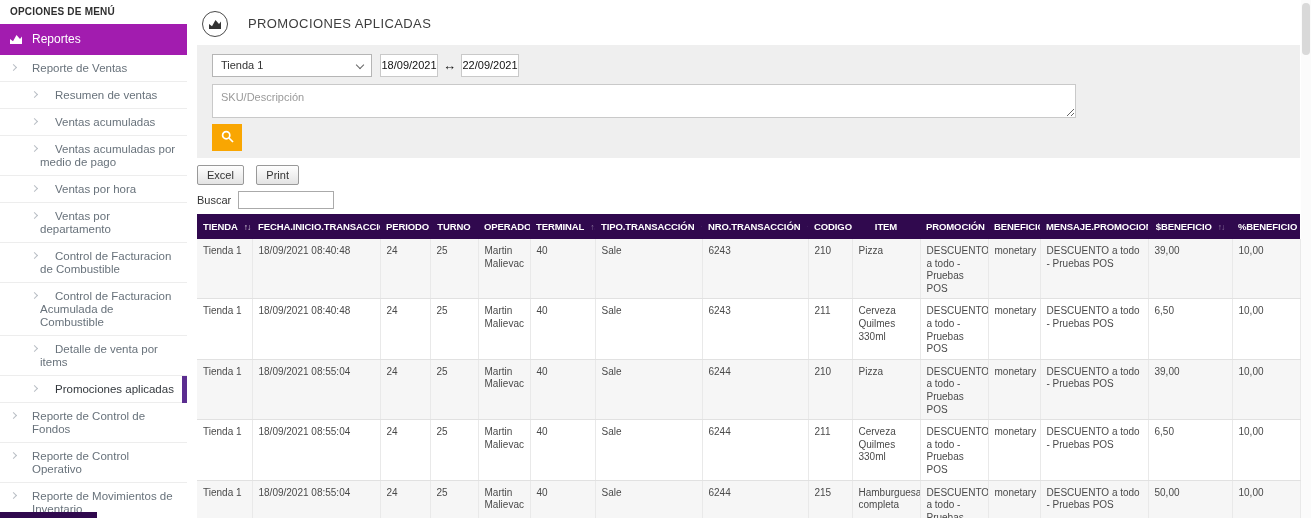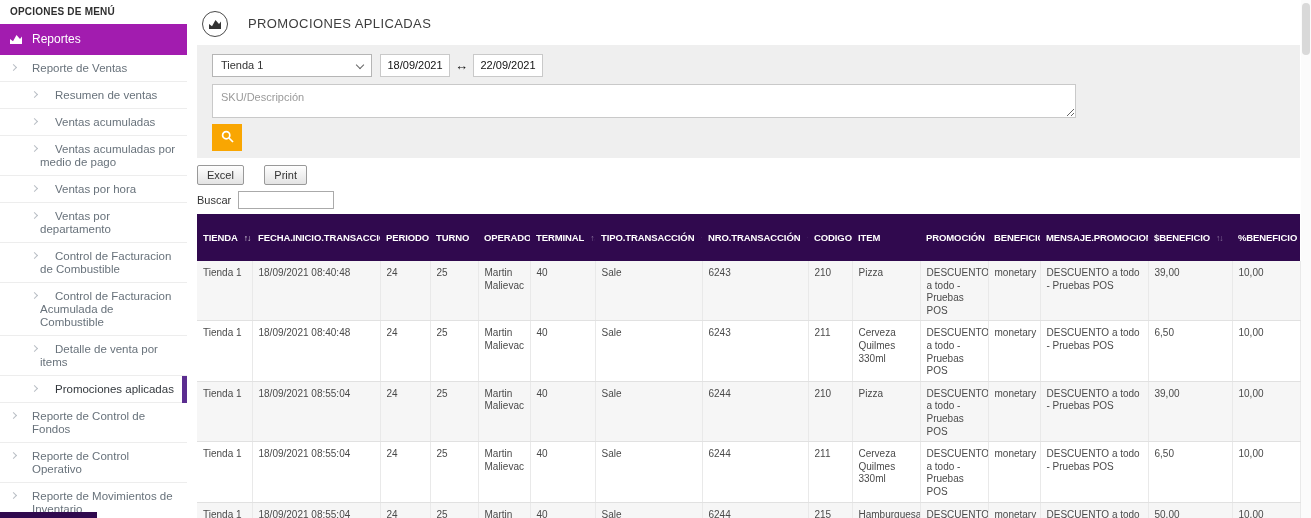--- a/index.html
+++ b/index.html
@@ -39,41 +39,41 @@
     display:flex; align-items:center; justify-content:center; color:#333; margin-left:5px; }
   .page-title { margin-left:20px; font-size:13px; color:#3d3d3d; letter-spacing:.4px; }
 
   .filter-panel { margin-top:7px; background:#efefef; height:113px; padding:7px 15px; position:relative; }
   .filter-row1 { display:flex; align-items:center; height:24px; margin-top:1px; }
   .select-wrap { position:relative; width:160px; height:23px; }
   .select-wrap select { width:160px; height:23px; border:1px solid #b5b5b5; background:#fff;
     font-size:11px; color:#333; padding:0 20px 0 8px; appearance:none; -webkit-appearance:none;
     border-radius:0; font-family:inherit; }
   .select-wrap .chev-down { right:9px; top:8px; border-color:#666; }
-  .date-input { width:70px; height:23px; border:1px solid #c9c9c9; font-size:11px; color:#111;
+  .date-input { width:58px; height:23px; border:1px solid #c9c9c9; font-size:11px; color:#111;
     text-align:center; margin-left:8px; font-family:inherit; }
   .range-arrow { margin-left:5px; margin-right:-3px; font-size:13px; font-weight:700; color:#111; }
   .sku-textarea { display:block; margin-top:7px; width:864px; height:34px; border:1px solid #c9c9c9;
     font-size:11px; color:#333; padding:6px 8px; resize:both; font-family:inherit; background:#fff; }
   .sku-textarea::placeholder { color:#9a9a9a; }
   .search-btn { margin-top:6px; width:30px; height:27px; background:#f9a602; border:none;
     display:flex; align-items:center; justify-content:center; cursor:pointer; color:#fff; }
 
   .export-row { margin-top:7px; height:21px; }
   .btn { display:inline-block; padding:3px 9px; font-size:11px; color:#333;
     border:1px solid #999; border-radius:2px; background:linear-gradient(#fefefe,#e3e3e3);
-    margin-right:16px; cursor:pointer; font-family:inherit; }
+    margin-right:8px; cursor:pointer; font-family:inherit; }
   .search-row { margin-top:4px; height:20px; display:flex; align-items:center; font-size:11px; color:#333; }
   .search-row input { margin-left:7px; width:96px; height:18px; border:1px solid #aaa;
     font-size:11px; padding:0 4px; font-family:inherit; }
 
   
   table.grid { margin-top:4px; width:1103px; border-collapse:collapse; table-layout:fixed; }
-  table.grid th { background:#30094e; color:#fff; font-size:9.5px; font-weight:700; text-align:left;
-    padding:18px 6px; white-space:nowrap; overflow:hidden; letter-spacing:-.1px; }
+  table.grid th { background:#30094e; color:#fff; font-size:9.5px; font-weight:700; text-align:center;
+    padding:7px 6px; white-space:nowrap; overflow:hidden; letter-spacing:-.1px; }
   table.grid th .sort { opacity:.4; margin-left:6px; font-size:8.5px; letter-spacing:-1px; }
   table.grid th .sort.on { opacity:.8; }
   table.grid td { font-size:10px; color:#4a4a4a; padding:6px 6px 3px 6px; line-height:12.6px;
     vertical-align:top; border-bottom:1px solid #e1e1e1; border-right:1px solid #e9e9e9;
     overflow:hidden; }
   table.grid td.num { text-align:left; padding-right:16px; }
   table.grid tr.odd  { background:#f6f6f6; }
   table.grid tr.even { background:#fff; }
 
   

